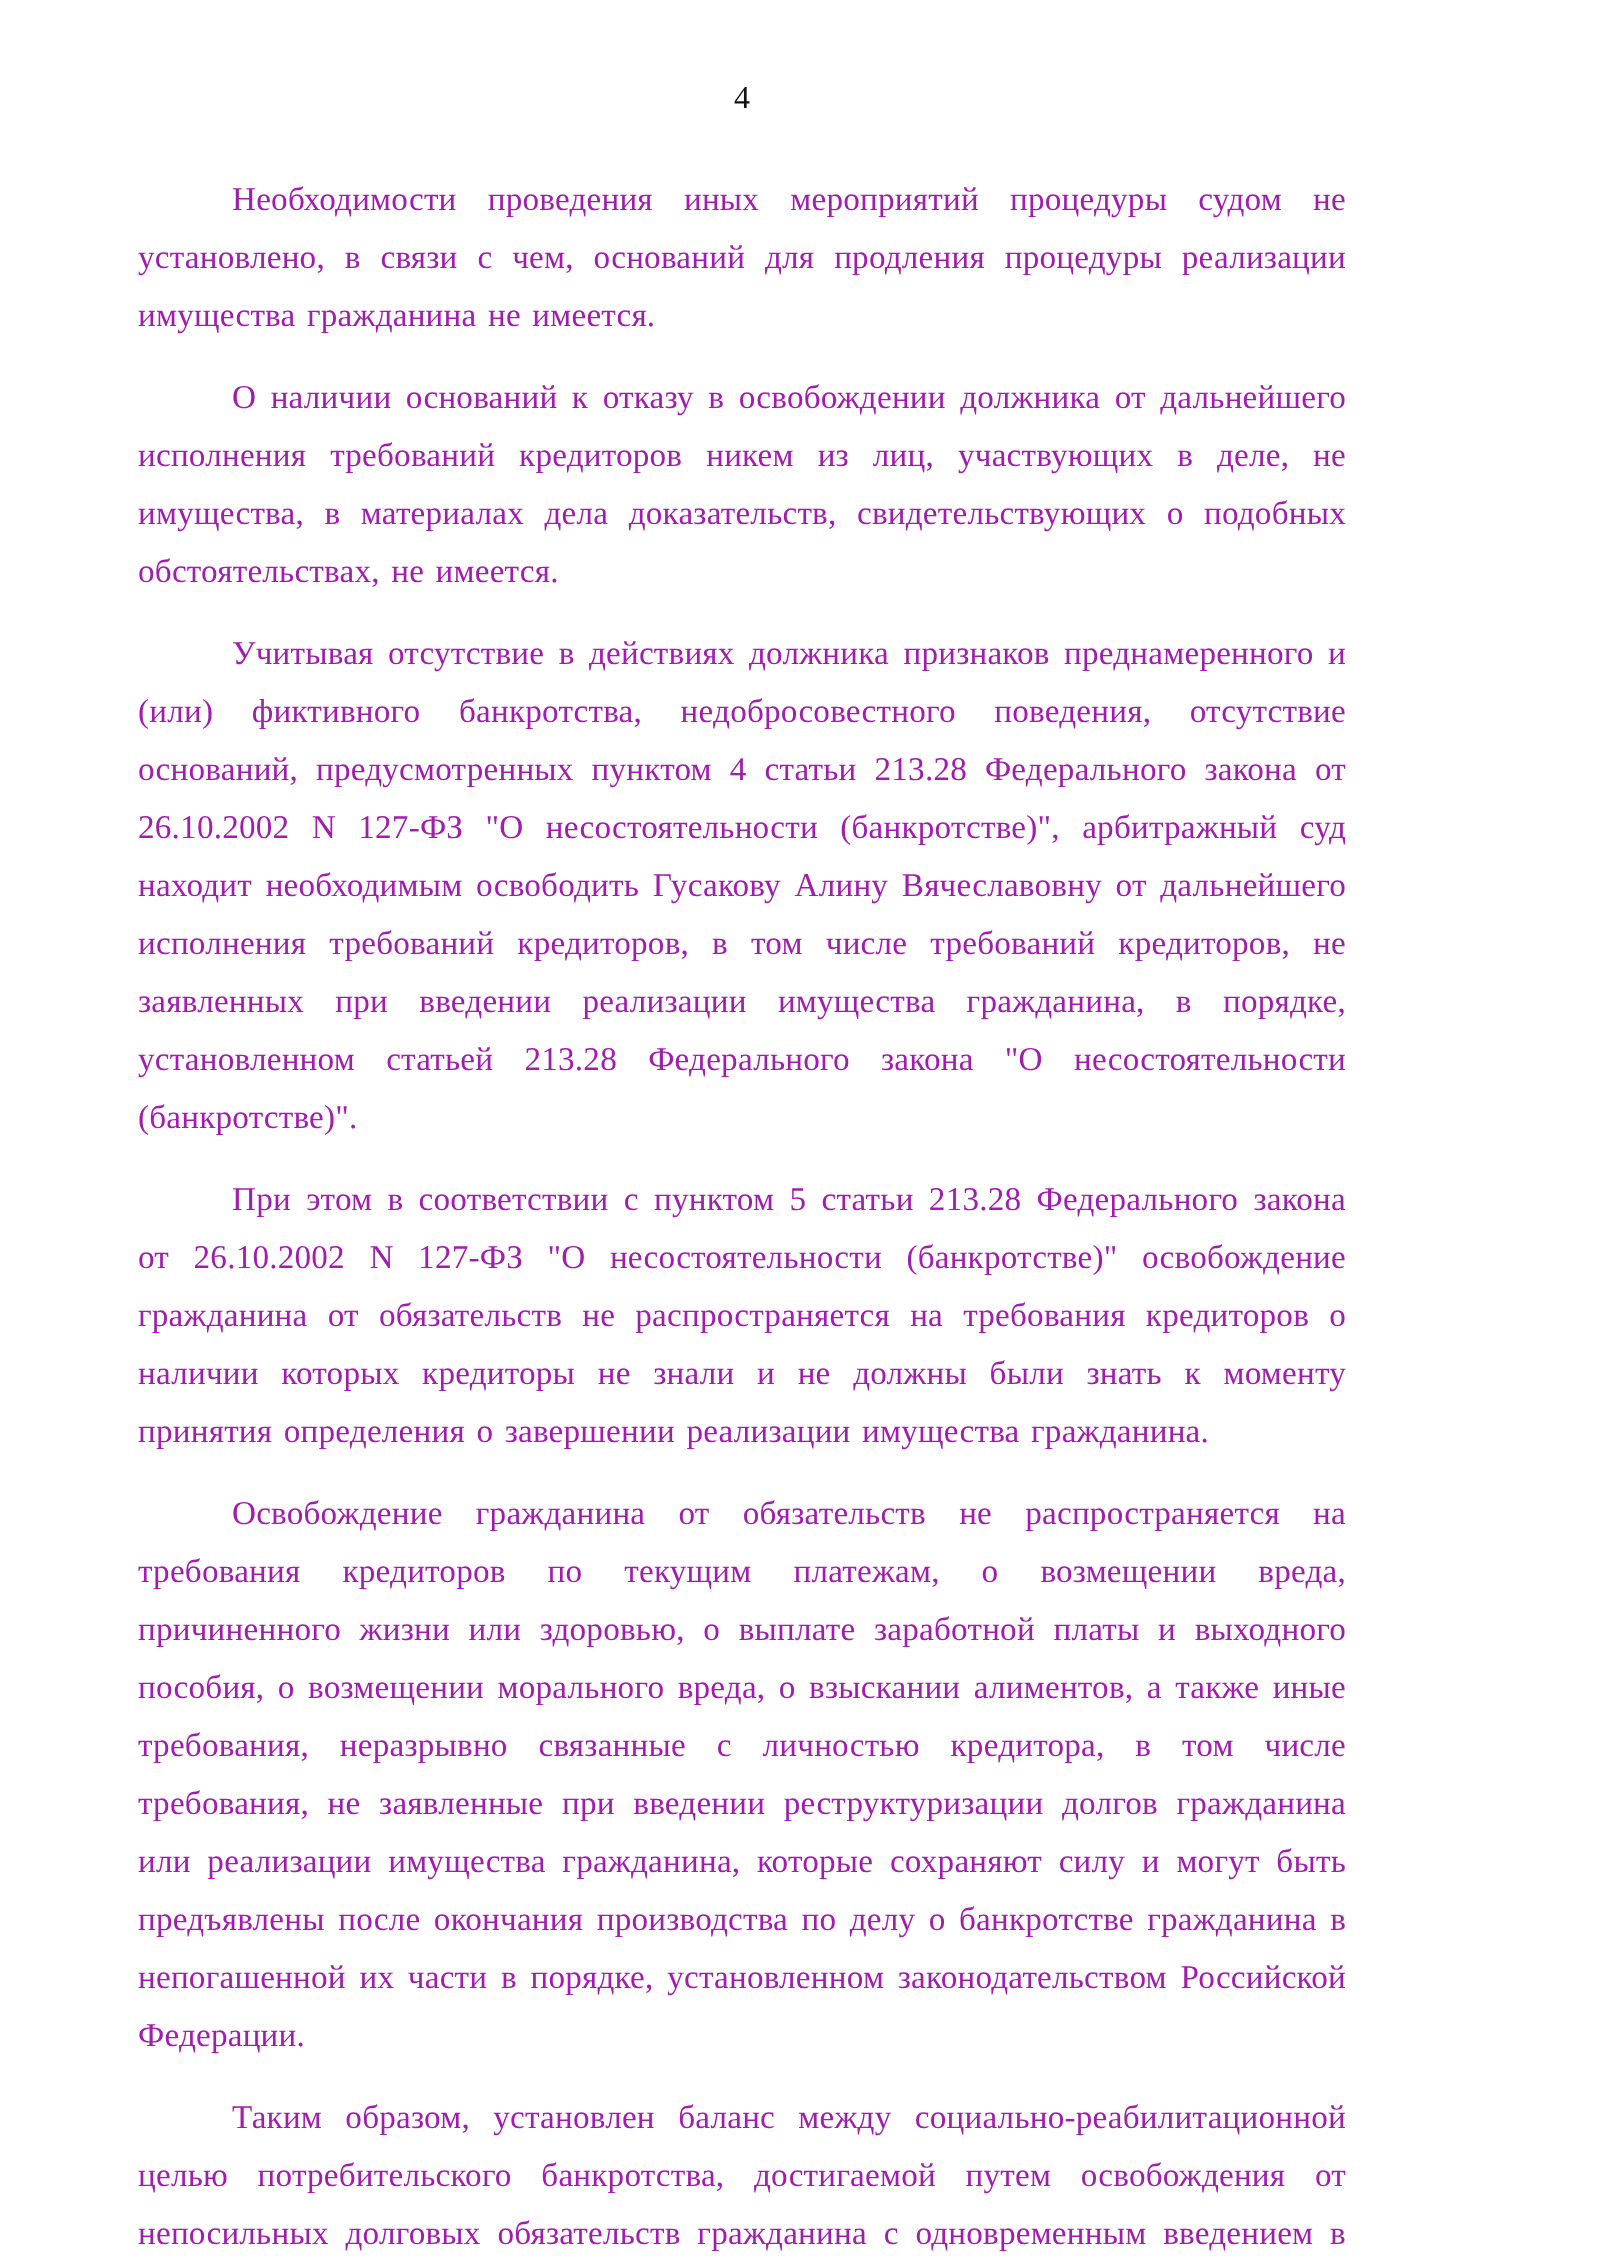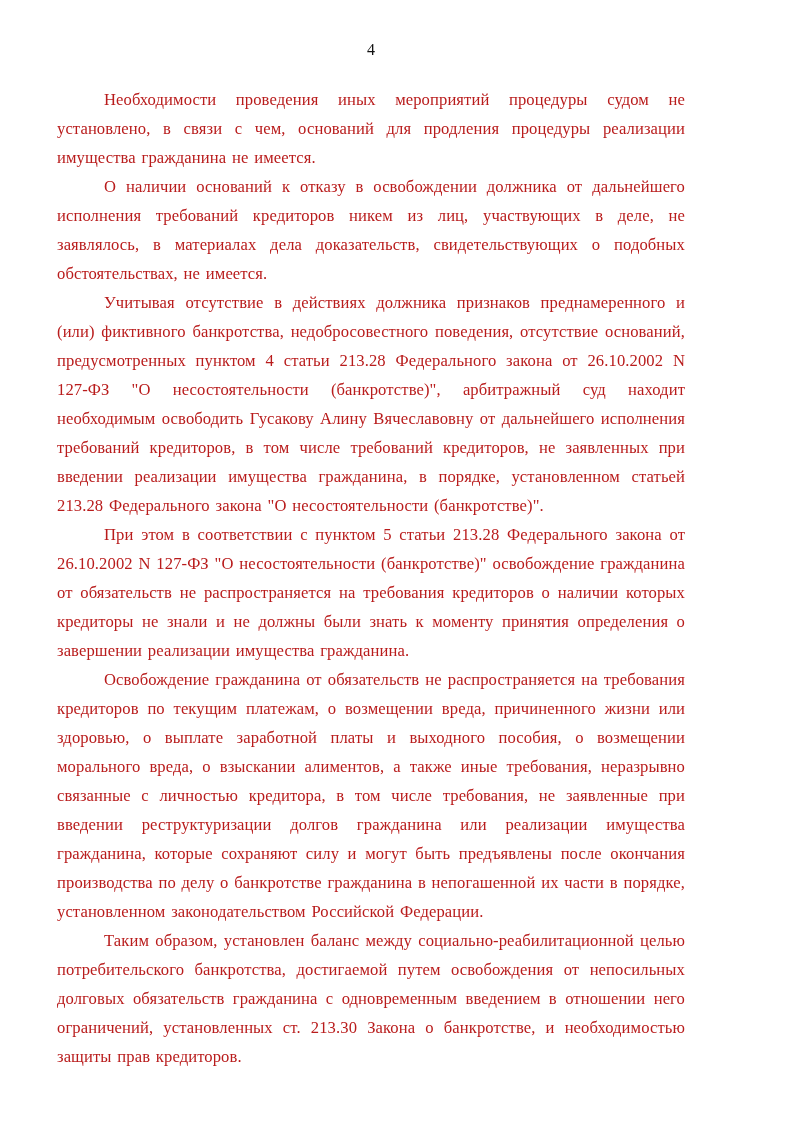--- a/index.html
+++ b/index.html
@@ -22,36 +22,36 @@
     padding-top: 41px;
     text-align: center;
     font-size: 16px;
     line-height: 18px;
     color: #111111;
   }
   .content {
     margin: 26px 115px 0 57px; 
   }
   .content p {
-    margin: 0;
+    margin: 12px;
     font-size: 16.6px;
     line-height: 29px;
     text-align: justify;
     text-indent: 47px;
     letter-spacing: 0.1px;
     word-spacing: 1.5px;
-    color: #b91c1c;
+    color: #a21caf;
   }
 </style>
 </head>
 <body>
 
 <div class="page">
   <div class="page-number">4</div>
   <div class="content">
     <p>Необходимости проведения иных мероприятий процедуры судом не установлено, в связи с чем, оснований для продления процедуры реализации имущества гражданина не имеется.</p>
-    <p>О наличии оснований к отказу в освобождении должника от дальнейшего исполнения требований кредиторов никем из лиц, участвующих в деле, не заявлялось, в материалах дела доказательств, свидетельствующих о подобных обстоятельствах, не имеется.</p>
+    <p>О наличии оснований к отказу в освобождении должника от дальнейшего исполнения требований кредиторов никем из лиц, участвующих в деле, не имущества, в материалах дела доказательств, свидетельствующих о подобных обстоятельствах, не имеется.</p>
     <p>Учитывая отсутствие в действиях должника признаков преднамеренного и (или) фиктивного банкротства, недобросовестного поведения, отсутствие оснований, предусмотренных пунктом 4 статьи 213.28 Федерального закона от 26.10.2002 N 127-ФЗ "О несостоятельности (банкротстве)", арбитражный суд находит необходимым освободить Гусакову Алину Вячеславовну от дальнейшего исполнения требований кредиторов, в том числе требований кредиторов, не заявленных при введении реализации имущества гражданина, в порядке, установленном статьей 213.28 Федерального закона "О несостоятельности (банкротстве)".</p>
     <p>При этом в соответствии с пунктом 5 статьи 213.28 Федерального закона от 26.10.2002 N 127-ФЗ "О несостоятельности (банкротстве)" освобождение гражданина от обязательств не распространяется на требования кредиторов о наличии которых кредиторы не знали и не должны были знать к моменту принятия определения о завершении реализации имущества гражданина.</p>
     <p>Освобождение гражданина от обязательств не распространяется на требования кредиторов по текущим платежам, о возмещении вреда, причиненного жизни или здоровью, о выплате заработной платы и выходного пособия, о возмещении морального вреда, о взыскании алиментов, а также иные требования, неразрывно связанные с личностью кредитора, в том числе требования, не заявленные при введении реструктуризации долгов гражданина или реализации имущества гражданина, которые сохраняют силу и могут быть предъявлены после окончания производства по делу о банкротстве гражданина в непогашенной их части в порядке, установленном законодательством Российской Федерации.</p>
     <p>Таким образом, установлен баланс между социально-реабилитационной целью потребительского банкротства, достигаемой путем освобождения от непосильных долговых обязательств гражданина с одновременным введением в отношении него ограничений, установленных ст. 213.30 Закона о банкротстве, и необходимостью защиты прав кредиторов.</p>
   </div>
 </div>
 
 </body></html>

